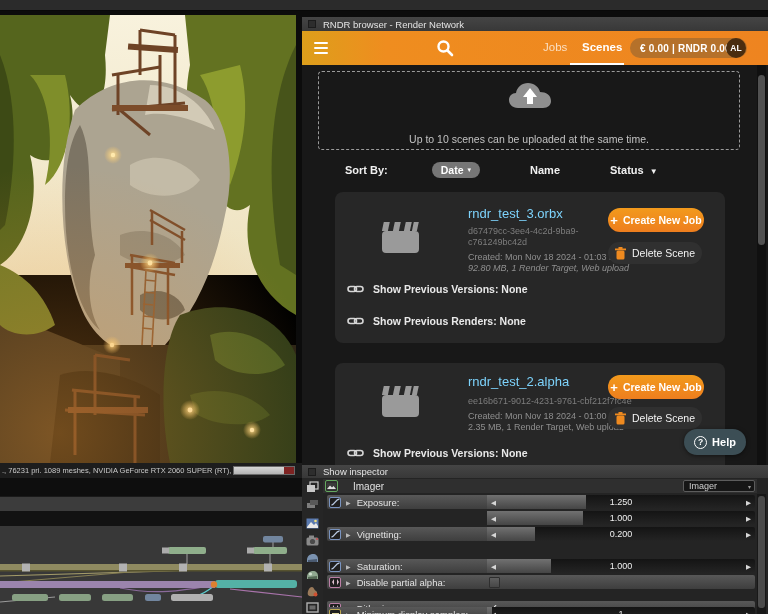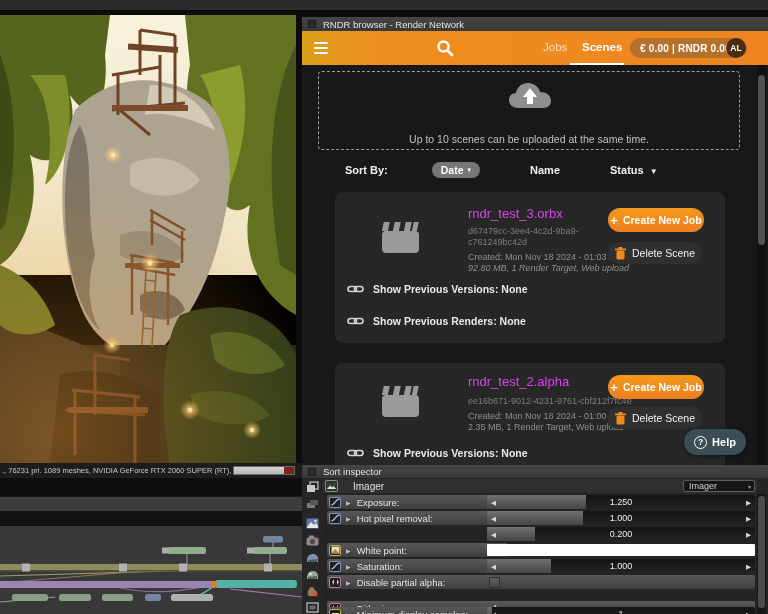--- a/index.html
+++ b/index.html
@@ -59,21 +59,21 @@
 .date-pill { margin-left:8px; background:#767676; border-radius:9px; height:16px; padding:0 9px; display:flex; align-items:center; font-size:10.5px; font-weight:bold; color:#fff; cursor:pointer; }
 .date-pill .arr { font-size:7px; margin-left:4px; }
 .sort-name { margin-left:14px; font-size:11px; font-weight:bold; color:#f0f0f0; cursor:pointer; }
 .sort-status { margin-left:14px; font-size:11px; font-weight:bold; color:#f0f0f0; cursor:pointer; }
 .sort-status .arr { font-size:8px; margin-left:3px; }
 
 .scene-card { position:absolute; left:33px; width:390px; background:#272727; border-radius:8px; }
 .card1 { top:127px; height:151px; }
 .card2 { top:298px; height:130px; }
 .clapper { position:absolute; left:47px; }
-.sc-title { position:absolute; left:133px; font-size:13px; color:#d946ef; }
+.sc-title { position:absolute; left:133px; font-size:13px; color:#7dd3fc; }
 .sc-uuid { position:absolute; left:133px; font-size:9px; color:#7d7d7d; line-height:10px; }
 .sc-meta { position:absolute; left:133px; font-size:9px; color:#8f8f8f; line-height:10px; }
 .btn-create { position:absolute; left:273px; width:96px; height:24px; background:linear-gradient(#f29a1c,#ee7e1e); border:none; border-radius:13px; color:#fff; font-size:10.5px; font-weight:bold; display:flex; align-items:center; justify-content:center; cursor:pointer; font-family:inherit; }
 .btn-create .plus { font-size:13px; font-weight:bold; margin-right:5px; }
 .btn-delete { position:absolute; left:273px; width:94px; height:22px; background:#303030; border:none; border-radius:12px; color:#f2f2f2; font-size:10.5px; display:flex; align-items:center; justify-content:center; cursor:pointer; font-family:inherit; }
 .btn-delete svg { margin-right:6px; }
 .link-row { position:absolute; left:12px; display:flex; align-items:center; cursor:pointer; }
 .link-row svg { margin-right:9px; }
 .link-text { font-size:10.5px; font-weight:bold; color:#e9e9e9; }
 
@@ -422,21 +422,21 @@
 
       <div class="rndr-scroll">
         <div class="rndr-thumb"></div>
       </div>
     </div>
   </div>
 
   <div class="abs insp-window">
     <div class="win-titlebar insp-titlebar">
       <div class="win-square"></div>
-      <div class="win-title">Sort inspector</div>
+      <div class="win-title">Show inspector</div>
     </div>
 
     <div class="insp-body">
 
       <div class="vtoolbar">
         <div class="vt-icon" style="top:2px;">
           <svg width="13" height="12" viewBox="0 0 13 12">
               <rect x="1" y="4" width="8" height="7" fill="#c9c9c9"></rect>
               <rect x="4" y="1" width="8" height="7" fill="none" stroke="#c9c9c9" stroke-width="1.2"></rect>
             </svg>
@@ -516,59 +516,46 @@
         </div>
         <div class="slider">
           <div class="sfill" style="width: 37%;"></div>
           <span class="s-arrow s-left">◀</span>
           <span class="s-val">1.250</span>
           <span class="s-arrow s-right">▶</span>
         </div>
       </div>
 
       <div class="irow" style="top:33px;">
+        <div class="slider">
+          <div class="sfill" style="width: 36%;"></div>
+          <span class="s-arrow s-left">◀</span>
+          <span class="s-val">1.000</span>
+          <span class="s-arrow s-right">▶</span>
+        </div>
+      </div>
+
+      <div class="irow" style="top:49px;">
         <div class="row-left w-label">
           <div class="chip chip-blue">
               <svg width="9" height="8" viewBox="0 0 9 8">
                 <path d="M0.5,7 C3.5,7 4.5,1 8.5,1" stroke="#b8c8e0" stroke-width="1.3" fill="none"></path>
               </svg>
             </div>
           <span class="expander">▶</span>
-          <span class="ilabel">Hot pixel removal:</span>
-        </div>
-        <div class="slider">
-          <div class="sfill" style="width: 36%;"></div>
-          <span class="s-arrow s-left">◀</span>
-          <span class="s-val">1.000</span>
-          <span class="s-arrow s-right">▶</span>
-        </div>
-      </div>
-
-      <div class="irow" style="top:49px;">
+          <span class="ilabel">Vignetting:</span>
+        </div>
         <div class="slider">
           <div class="sfill" style="width: 18%;"></div>
           <span class="s-arrow s-left">◀</span>
           <span class="s-val">0.200</span>
           <span class="s-arrow s-right">▶</span>
         </div>
       </div>
 
-      <div class="irow" style="top:65px;">
-        <div class="row-left w-label">
-          <div class="chip chip-yellow">
-              <svg width="9" height="8" viewBox="0 0 9 8">
-                <rect x="0.5" y="0.5" width="8" height="7" fill="#e8e0c0"></rect>
-                <path d="M0.5,7.5 L4,3 L8.5,7.5 Z" fill="#b08030"></path>
-              </svg>
-            </div>
-          <span class="expander">▶</span>
-          <span class="ilabel">White point:</span>
-        </div>
-        <div class="whitebar"></div>
-      </div>
 
       <div class="irow" style="top:81px;">
         <div class="row-left w-label">
           <div class="chip chip-blue">
               <svg width="9" height="8" viewBox="0 0 9 8">
                 <path d="M0.5,7 C3.5,7 4.5,1 8.5,1" stroke="#b8c8e0" stroke-width="1.3" fill="none"></path>
               </svg>
             </div>
           <span class="expander">▶</span>
           <span class="ilabel">Saturation:</span>

